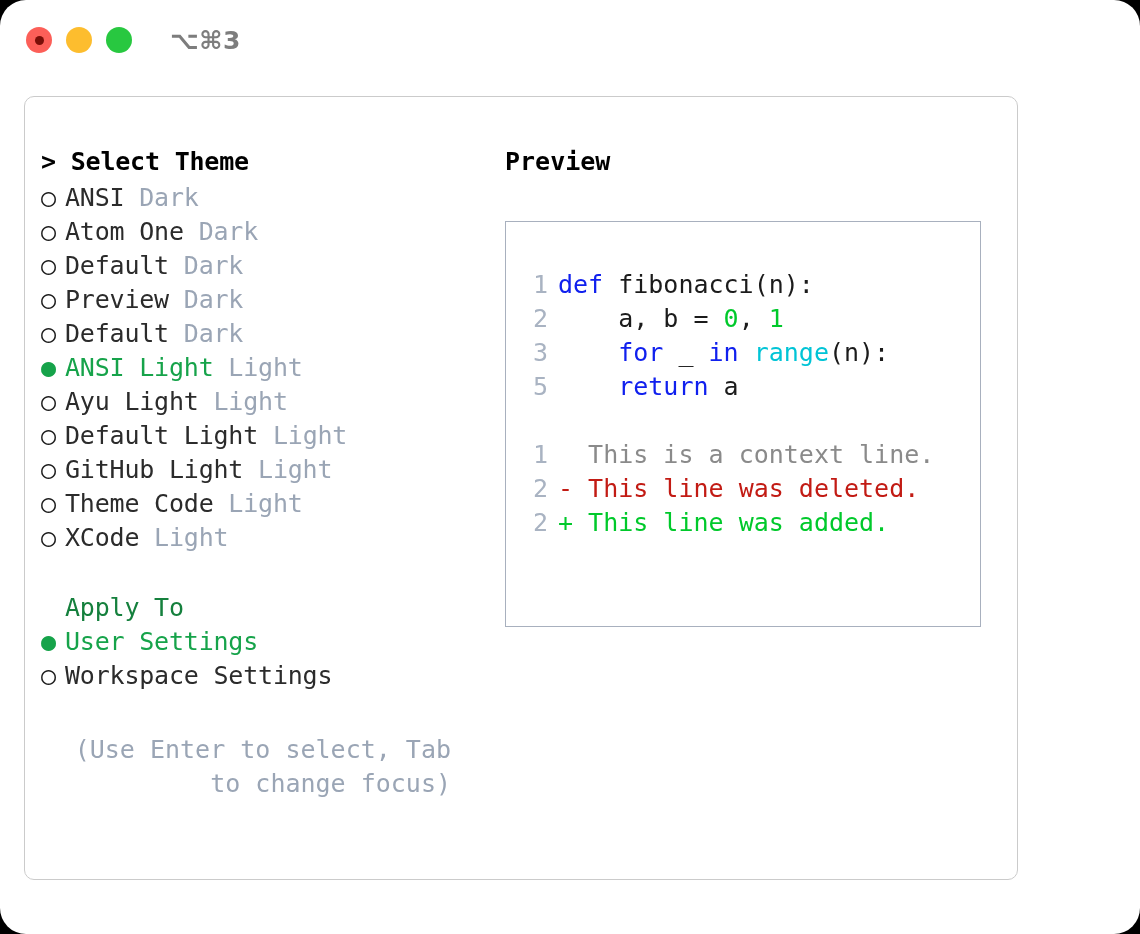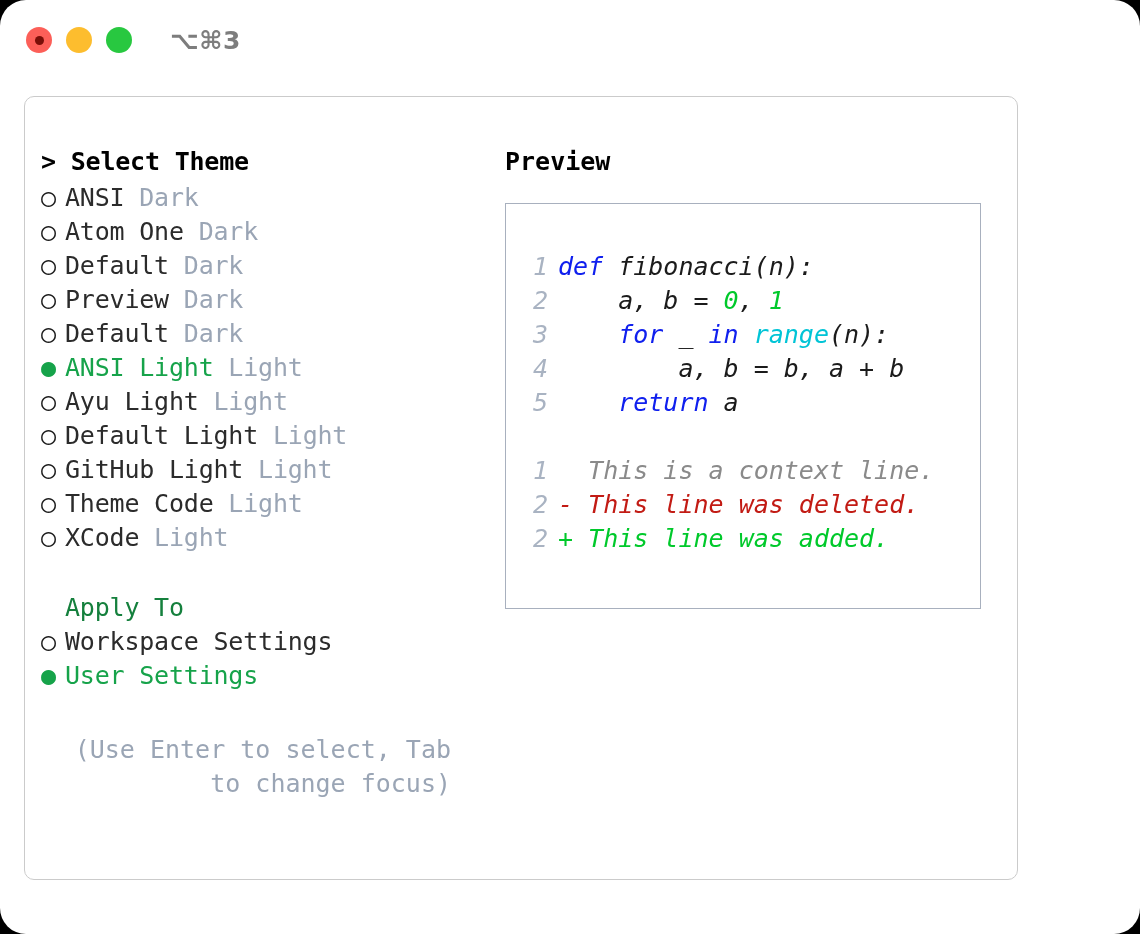--- a/index.html
+++ b/index.html
@@ -130,28 +130,27 @@
     top: 48px;
     width: 500px;
   }
   #preview-header {
     font-size: 25px;
     line-height: 34px;
     font-weight: bold;
     color: #000000;
   }
   #preview-box {
-    margin-top: 24px;
+    margin-top: 42px;
     width: 476px;
     height: 406px;
     border: 1.5px solid #a8b0be;
     box-sizing: border-box;
     background: #ffffff;
     padding: 46px 0 14px 0;
-    font-style: italic;
   }
   .code-line {
     font-size: 25px;
     line-height: 34px;
     white-space: pre;
     padding-left: 14px;
     color: #1b1b1b;
   }
   .lineno {
     display: inline-block;
@@ -194,35 +193,34 @@
           <div class="tty-line theme-row selected"><span class="marker">●</span><span class="theme-name">ANSI Light</span><span class="theme-tag"> Light</span></div>
           <div class="tty-line theme-row"><span class="marker">○</span><span class="theme-name">Ayu Light</span><span class="theme-tag"> Light</span></div>
           <div class="tty-line theme-row"><span class="marker">○</span><span class="theme-name">Default Light</span><span class="theme-tag"> Light</span></div>
           <div class="tty-line theme-row"><span class="marker">○</span><span class="theme-name">GitHub Light</span><span class="theme-tag"> Light</span></div>
           <div class="tty-line theme-row"><span class="marker">○</span><span class="theme-name">Theme Code</span><span class="theme-tag"> Light</span></div>
           <div class="tty-line theme-row"><span class="marker">○</span><span class="theme-name">XCode</span><span class="theme-tag"> Light</span></div>
         </div>
 
       <div class="tty-line" id="apply-to-header">Apply To</div>
       <div id="apply-list">
+          <div class="tty-line apply-row selected"><span class="marker">●</span><span class="apply-label">User Settings</span></div>
           <div class="tty-line apply-row"><span class="marker">○</span><span class="apply-label">Workspace Settings</span></div>
-          <div class="tty-line apply-row selected"><span class="marker">●</span><span class="apply-label">User Settings</span></div>
         </div>
 
       <div id="hint-text">(Use Enter to select, Tab to change focus)</div>
     </div>
 
     <div id="preview-column">
       <div id="preview-header">Preview</div>
       <div id="preview-box">
         <div id="code-block">
             <div class="code-line"><span class="lineno">1</span><span class="kw">def</span><span class="plain"> fibonacci(n):</span></div>
             <div class="code-line"><span class="lineno">2</span><span class="plain">    a, b = </span><span class="num">0</span><span class="plain">, </span><span class="num">1</span></div>
             <div class="code-line"><span class="lineno">3</span><span class="plain">    </span><span class="kw">for</span><span class="plain"> _ </span><span class="kw">in</span><span class="plain"> </span><span class="fn">range</span><span class="plain">(n):</span></div>
-            <div class="code-line"><span class="lineno">4</span><span class="plain">        a, b = b, a + b</span></div>
             <div class="code-line"><span class="lineno">5</span><span class="plain">    </span><span class="kw">return</span><span class="plain"> a</span></div>
           </div>
         <div class="spacer-line"></div>
         <div id="diff-block">
             <div class="code-line"><span class="lineno">1</span><span class="diff-ctx"> </span><span class="diff-ctx"> This is a context line.</span></div>
             <div class="code-line"><span class="lineno">2</span><span class="diff-del">-</span><span class="diff-del"> This line was deleted.</span></div>
             <div class="code-line"><span class="lineno">2</span><span class="diff-add">+</span><span class="diff-add"> This line was added.</span></div>
           </div>
       </div>
     </div>

